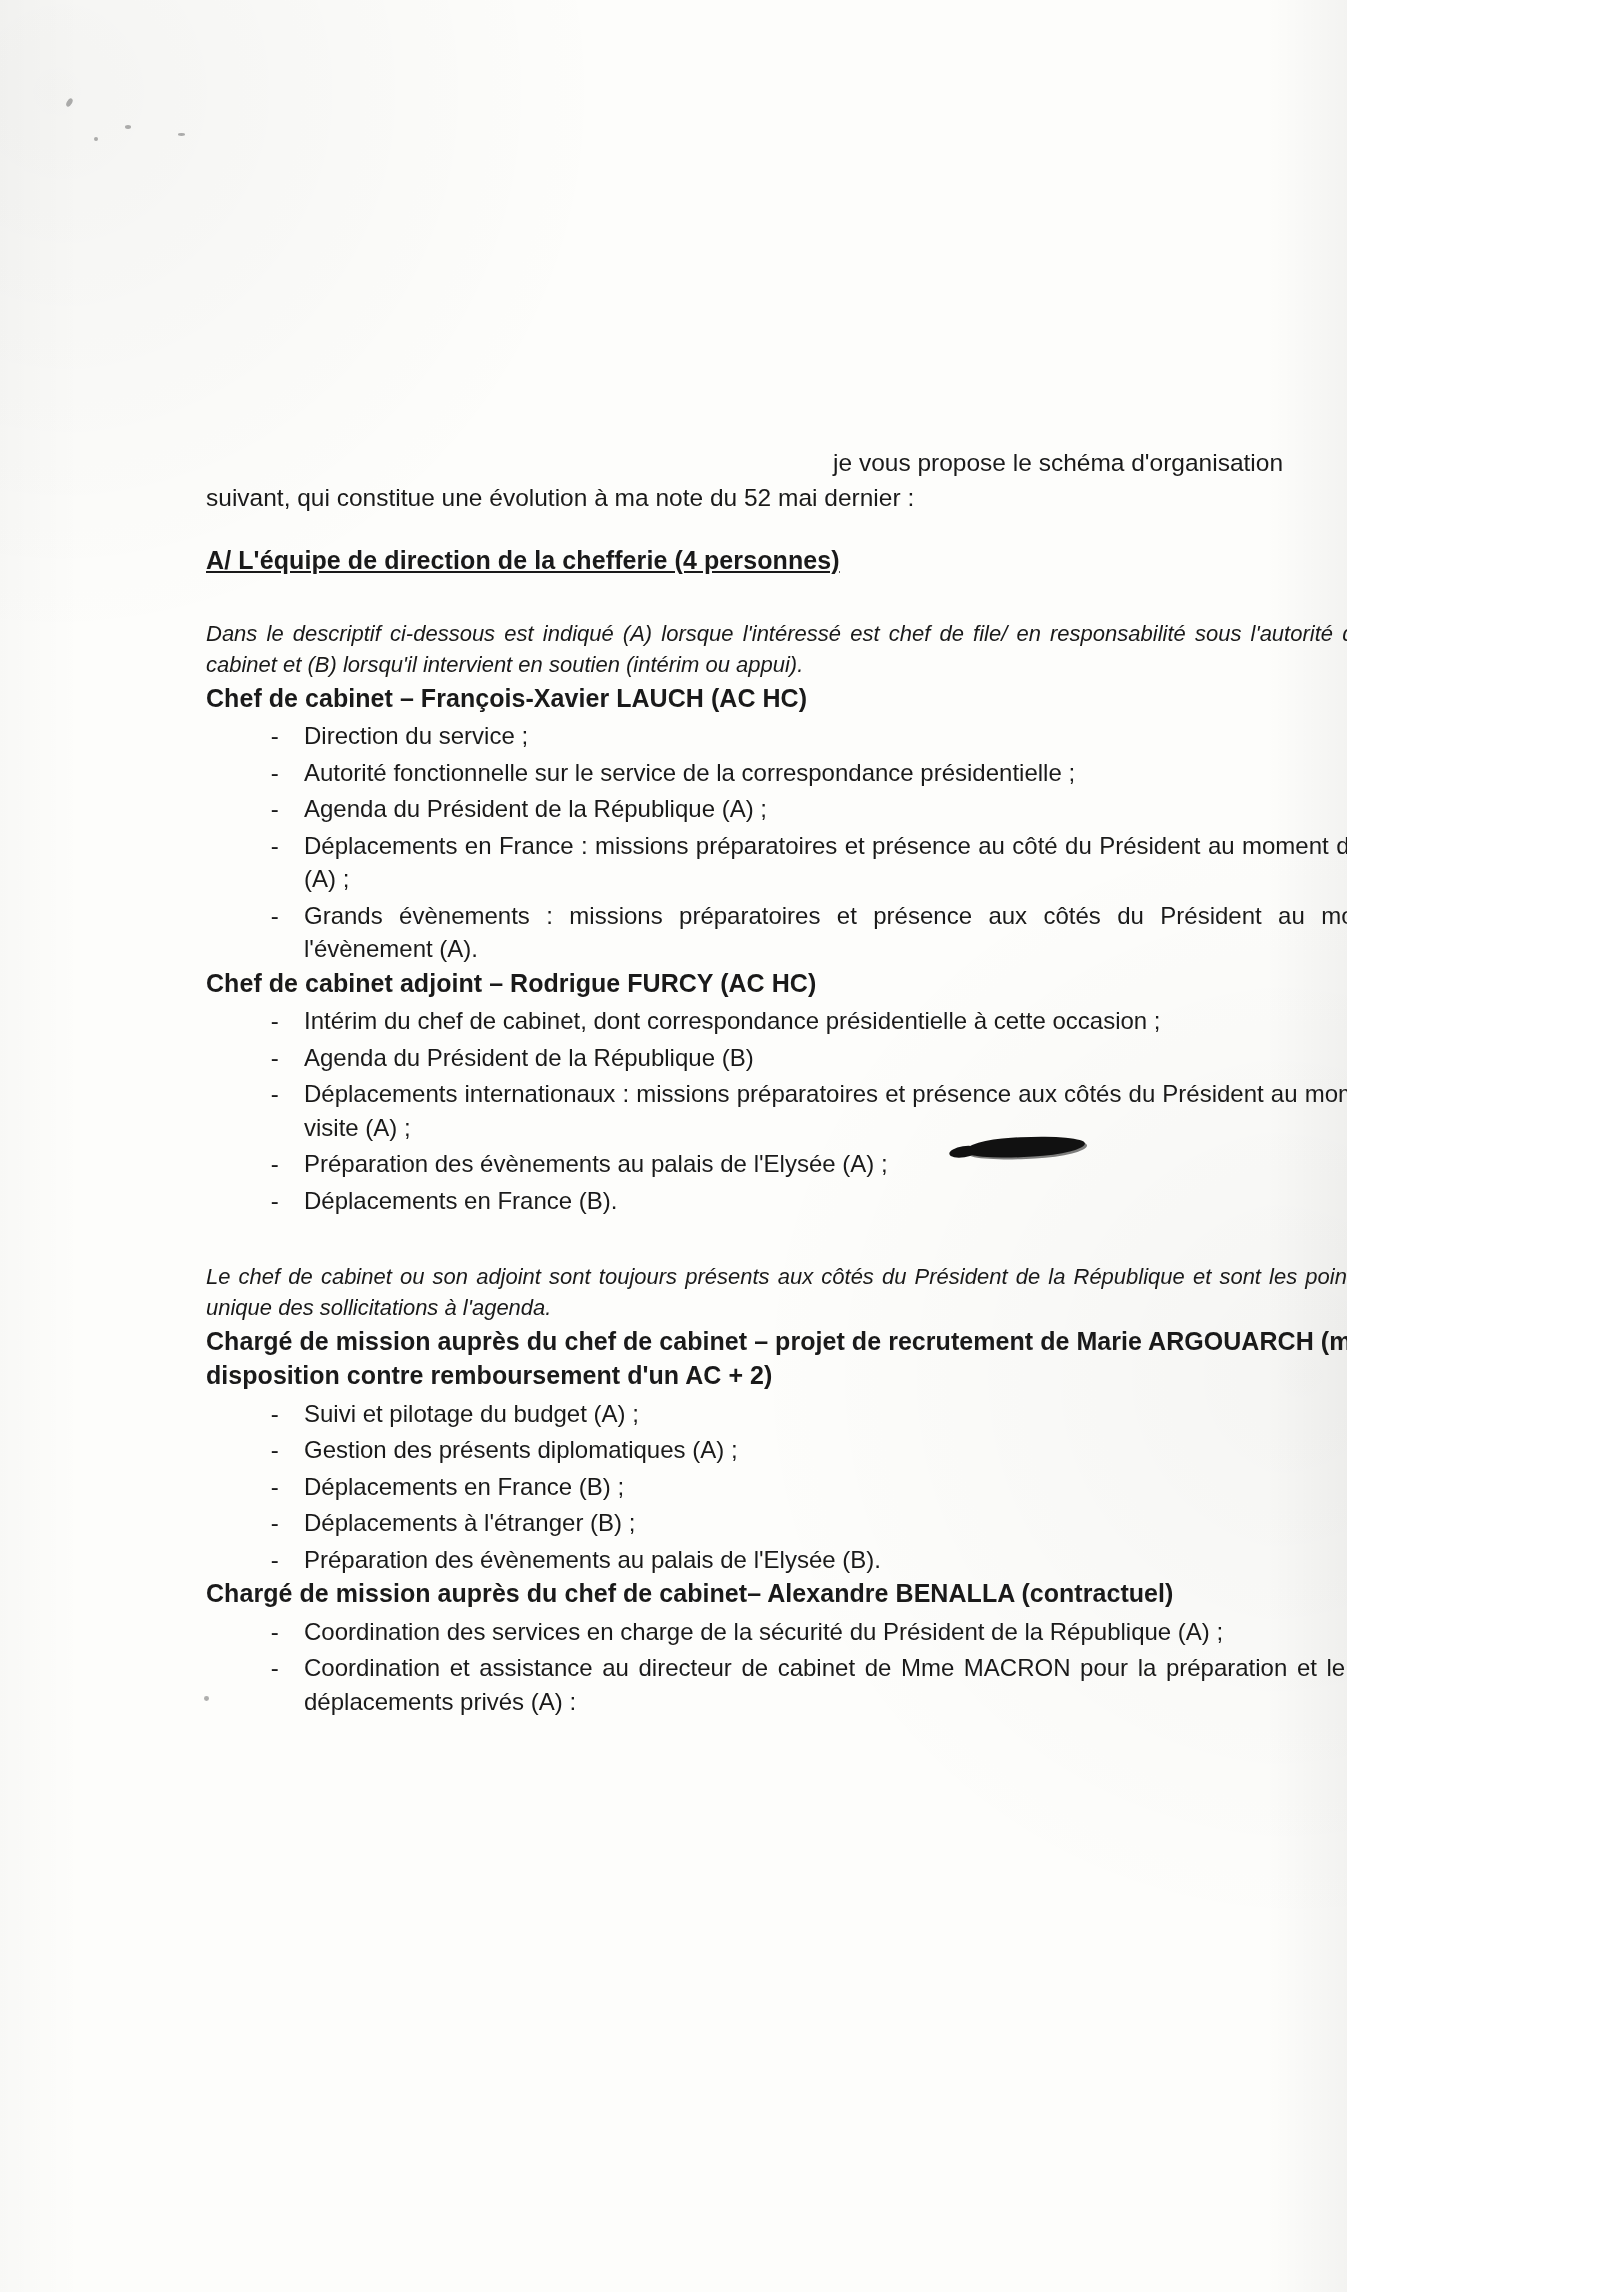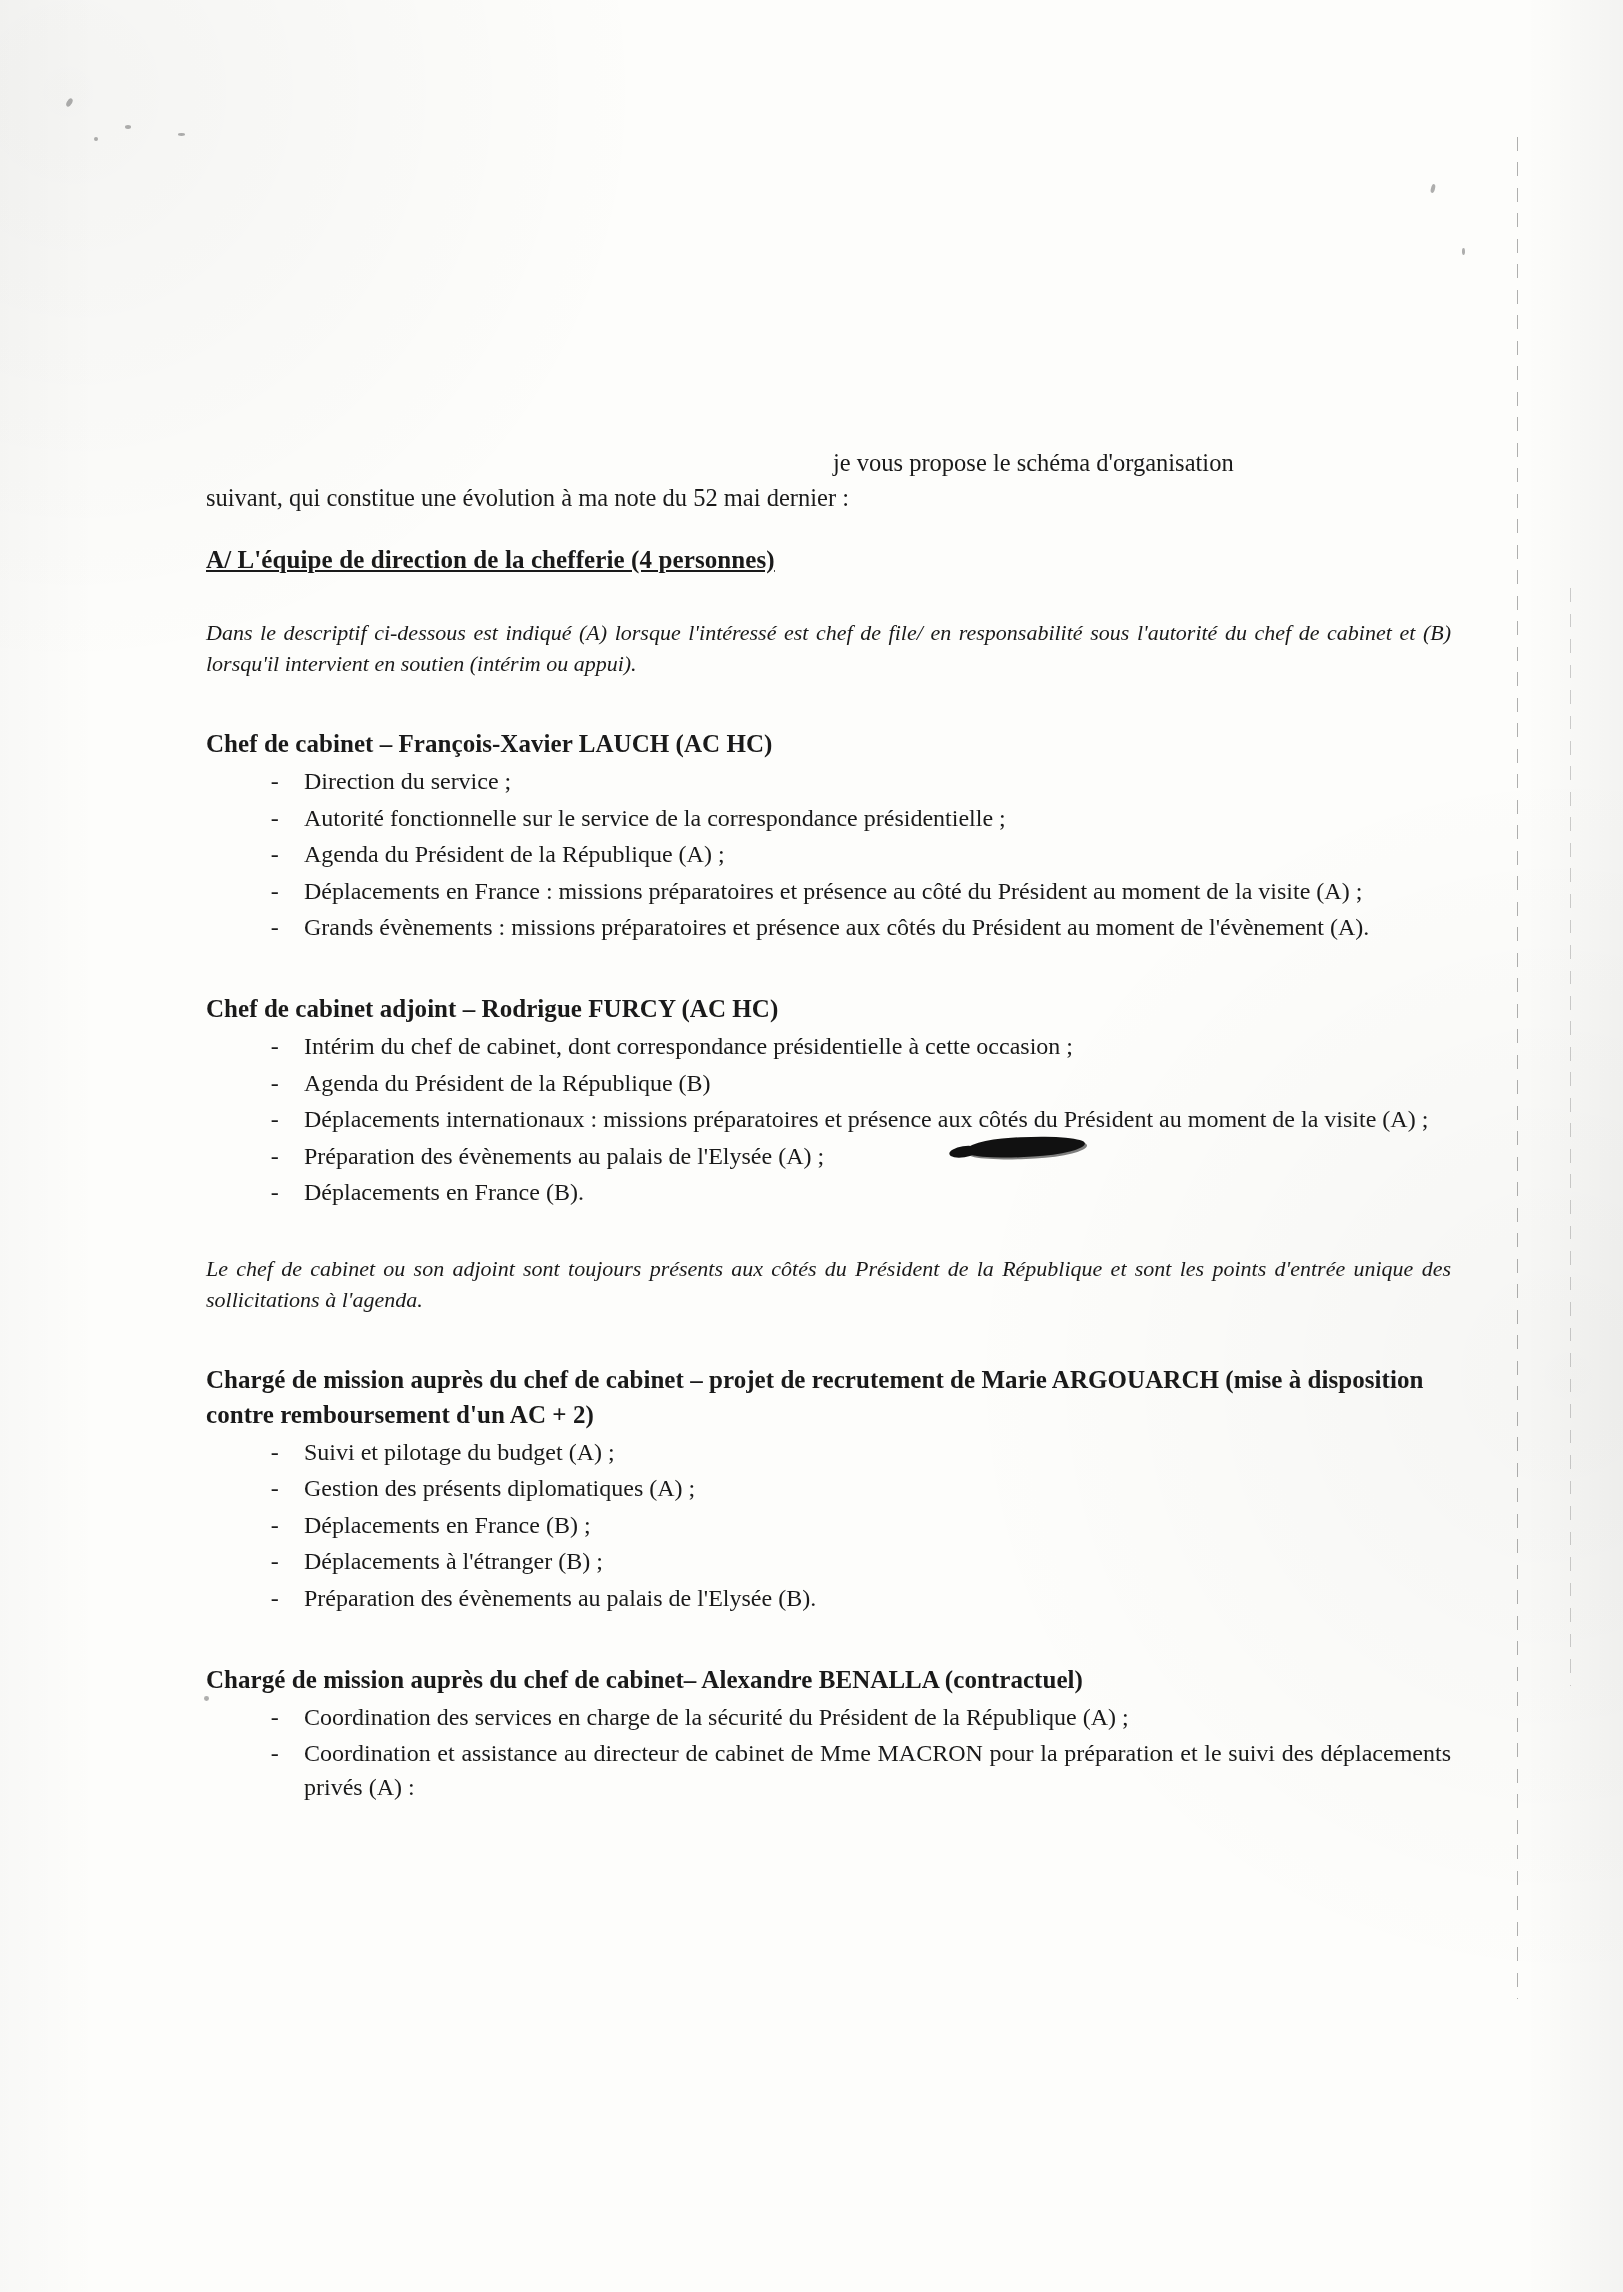--- a/index.html
+++ b/index.html
@@ -2,26 +2,27 @@
 <html lang="fr"><head>
 <meta charset="utf-8">
 <style>
   html, body {
     margin: 0;
     padding: 0;
     background: #ffffff;
   }
   .page {
     position: relative;
-    width: 1623px;
+    width: 1331px;
     height: 2293px;
     background: #fdfdfb;
-    font-family: Liberation Serif, serif;
+    font-family: Liberation Sans, sans-serif;
     color: #1a1a1a;
     overflow: hidden;
+    padding-left: 16px;
   }
   
   .scan-noise {
     position: absolute;
     inset: 0;
     pointer-events: none;
     background:
       radial-gradient(circle at 4% 4%, rgba(0,0,0,0.035), rgba(0,0,0,0) 22%),
       radial-gradient(circle at 97% 60%, rgba(0,0,0,0.03), rgba(0,0,0,0) 30%),
       linear-gradient(90deg, rgba(0,0,0,0.02) 0%, rgba(0,0,0,0) 6%, rgba(0,0,0,0) 94%, rgba(0,0,0,0.04) 100%);
@@ -74,21 +75,20 @@
 
   .italic-note {
     margin-top: 43px;
     font-size: 22px;
     font-style: italic;
     line-height: 1.44;
     text-align: justify;
   }
 
   .role {
-    margin-top: 47px;
   }
   .role-title {
     font-size: 25px;
     font-weight: bold;
     line-height: 1.38;
     letter-spacing: 0.05px;
   }
   ul.bullets {
     list-style: none;
     margin: 3.9px 0 0 0;

